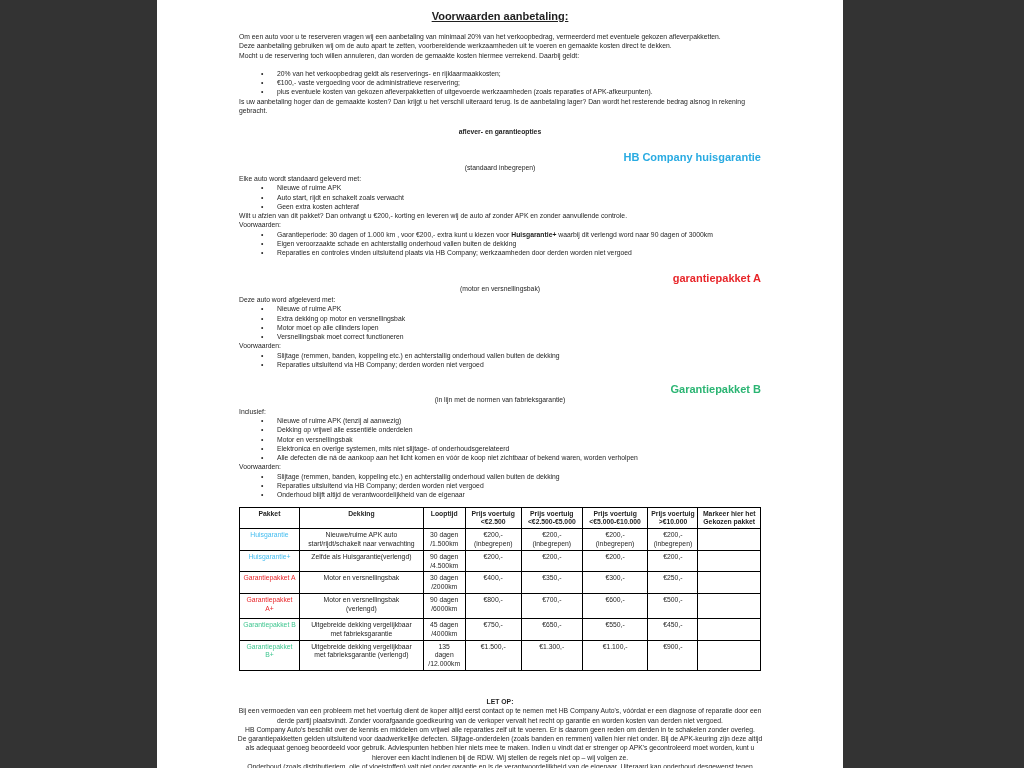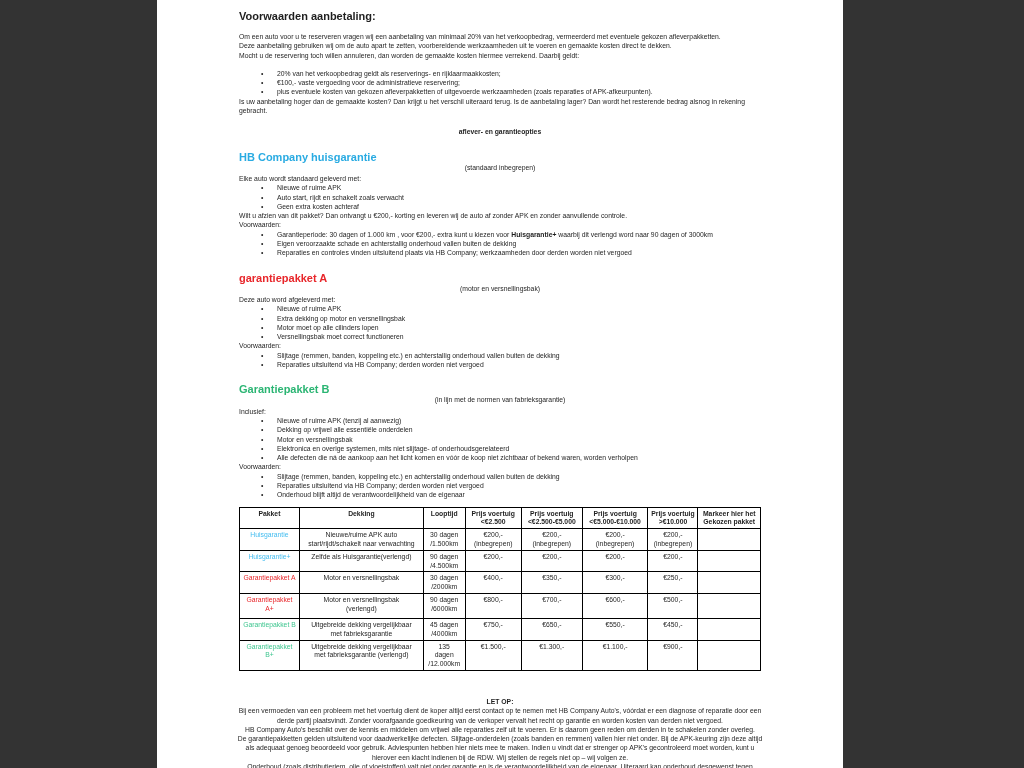--- a/index.html
+++ b/index.html
@@ -21,21 +21,23 @@
   }
   .content {
     padding: 8px 82px 0 82px;
     font-size: 6.8px;
     line-height: 9.3px;
   }
   .doc-title {
     font-size: 11px;
     line-height: 13px;
     font-weight: bold;
+    text-align: center;
     margin: 2px 0 9px 0;
+    text-decoration: underline;
   }
   .para { margin: 0; }
   .bullets { margin-top: 9px; margin-bottom: 0; }
   .bullet {
     position: relative;
     padding-left: 38px;
   }
   .bullet::before {
     content: "\2022";
     position: absolute;
@@ -43,21 +45,21 @@
   }
   .center-bold {
     font-weight: bold;
     text-align: center;
     margin-top: 12px;
   }
   .section-heading {
     font-size: 11px;
     line-height: 12px;
     font-weight: bold;
-    text-align: left;
+    text-align: right;
     margin-top: 14px;
   }
   .hd-blue  { color: #29abe2; }
   .hd-red   { color: #e8262a; }
   .hd-green { color: #2bb573; }
   .section-sub { text-align: center; }
   .sect-intro { margin-top: 2px; }
   .nobullet-gap { margin-top: 0; }
   table.garantie {
     width: 100%;

